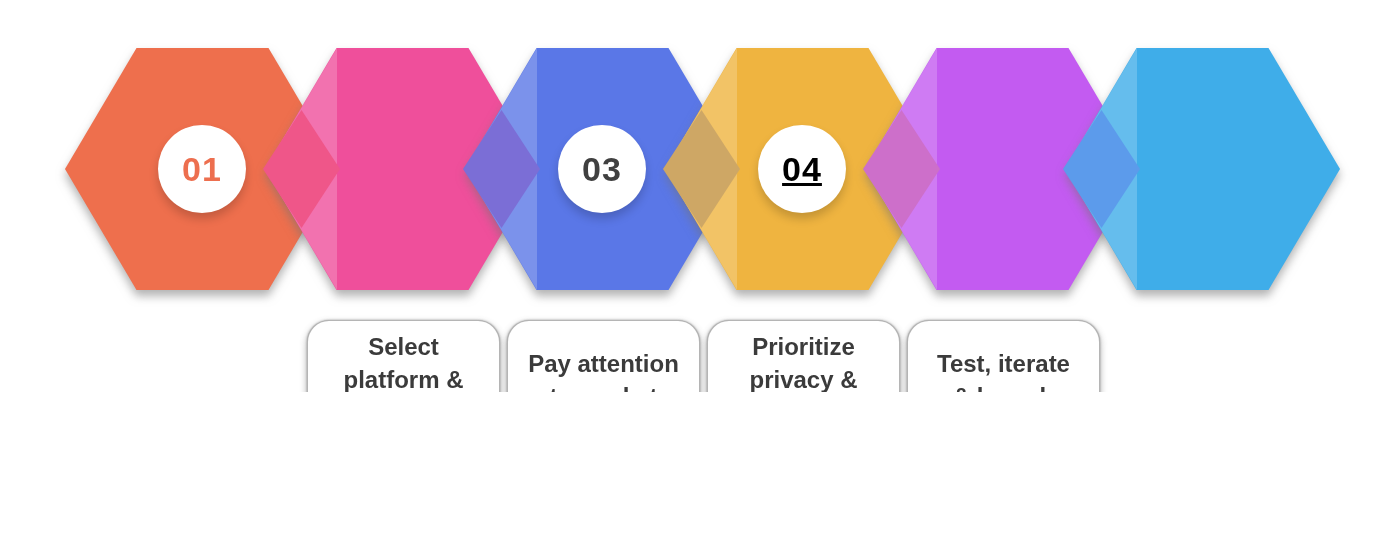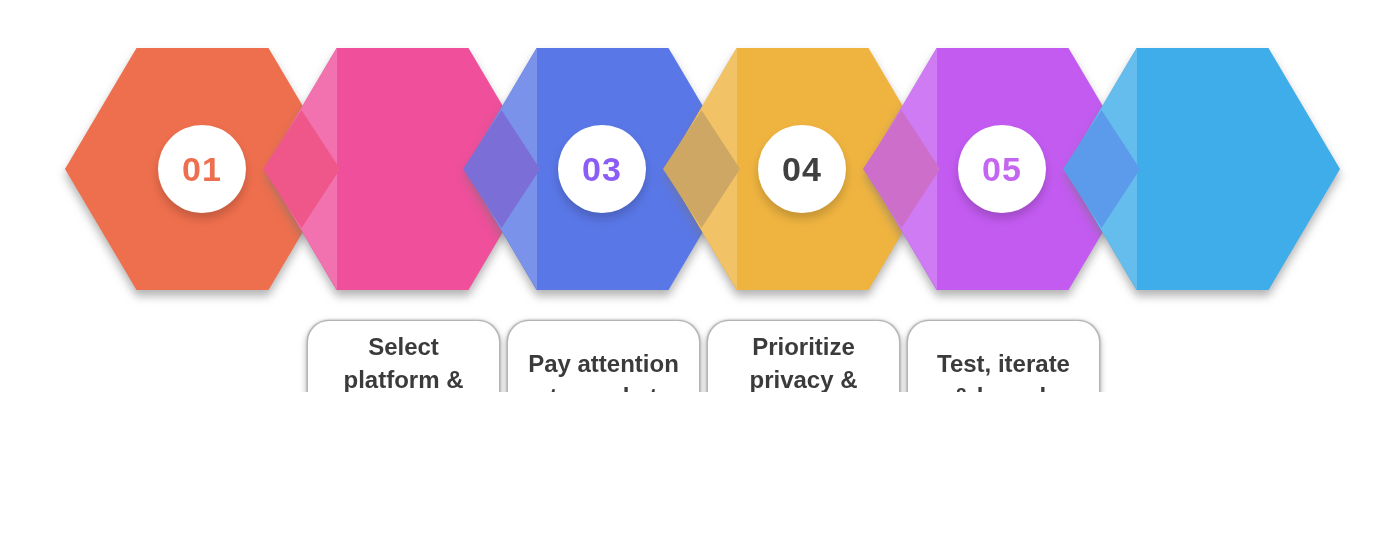--- a/index.html
+++ b/index.html
@@ -86,27 +86,24 @@
   <div class="junction-diamond" style="left: 263px; background: rgb(239, 86, 137);"></div>
   <div class="junction-diamond" style="left: 463px; background: rgb(123, 110, 214);"></div>
   <div class="junction-diamond" style="left: 663px; background: rgb(206, 167, 101);"></div>
   <div class="junction-diamond" style="left: 863px; background: rgb(205, 111, 202);"></div>
   <div class="junction-diamond" style="left: 1063px; background: rgb(92, 155, 235);"></div>
 
   <div class="num-circle" style="left:158px">
       <span style="color: rgb(237, 111, 79);">01</span>
     </div>
   <div class="num-circle" style="left:558px">
-      <span style="color: #8b5cf6;">03</span>
+      <span style="color: #404040;">03</span>
     </div>
   <div class="num-circle" style="left:758px">
-      <span style="color: #404040;">04</span>
-    </div>
-  <div class="num-circle" style="left:958px">
-      <span style="color: rgb(196, 102, 239);">05</span>
+      <span style="color: #000000; text-decoration: underline;">04</span>
     </div>
 
   <div class="label-box" style="left:307px">
       <div class="label-text">Select
 platform &amp;
 tech stack</div>
     </div>
   <div class="label-box" style="left:507px">
       <div class="label-text">Pay attention
 to market</div>

